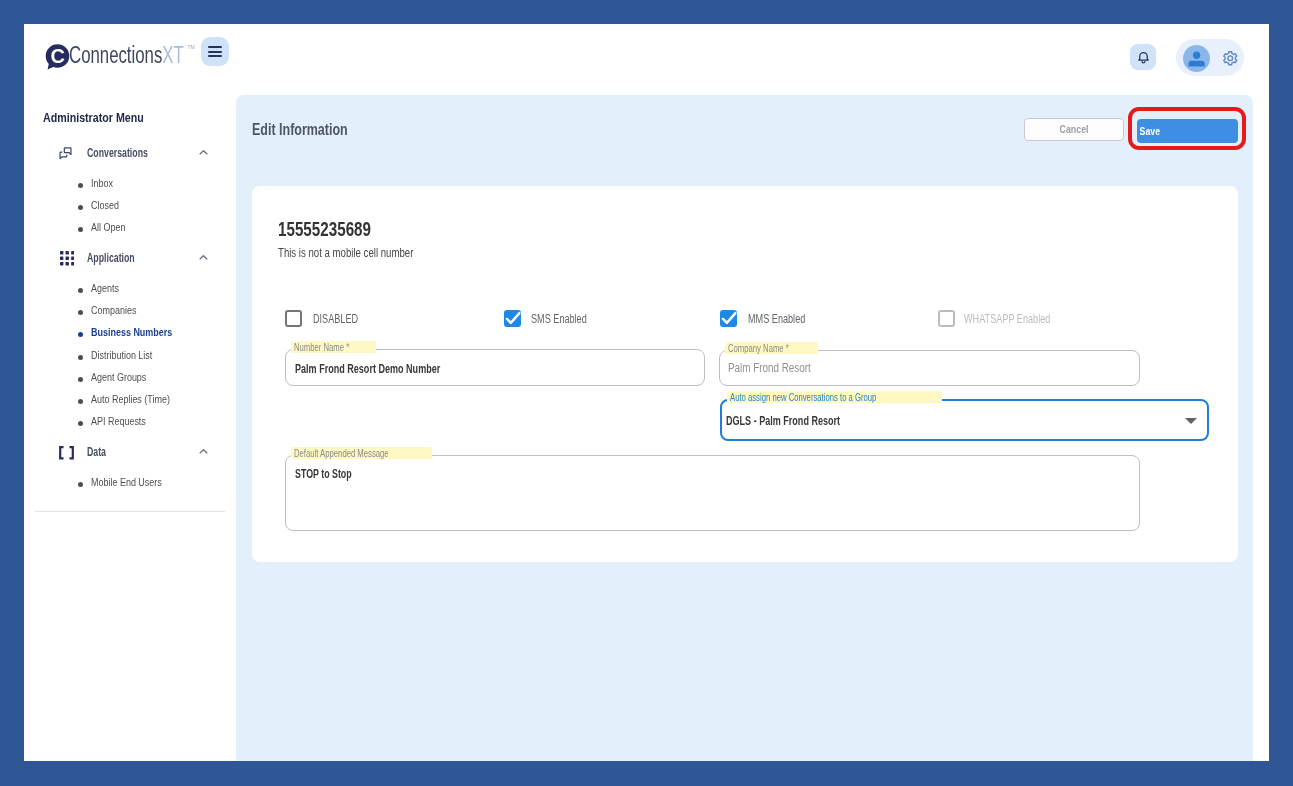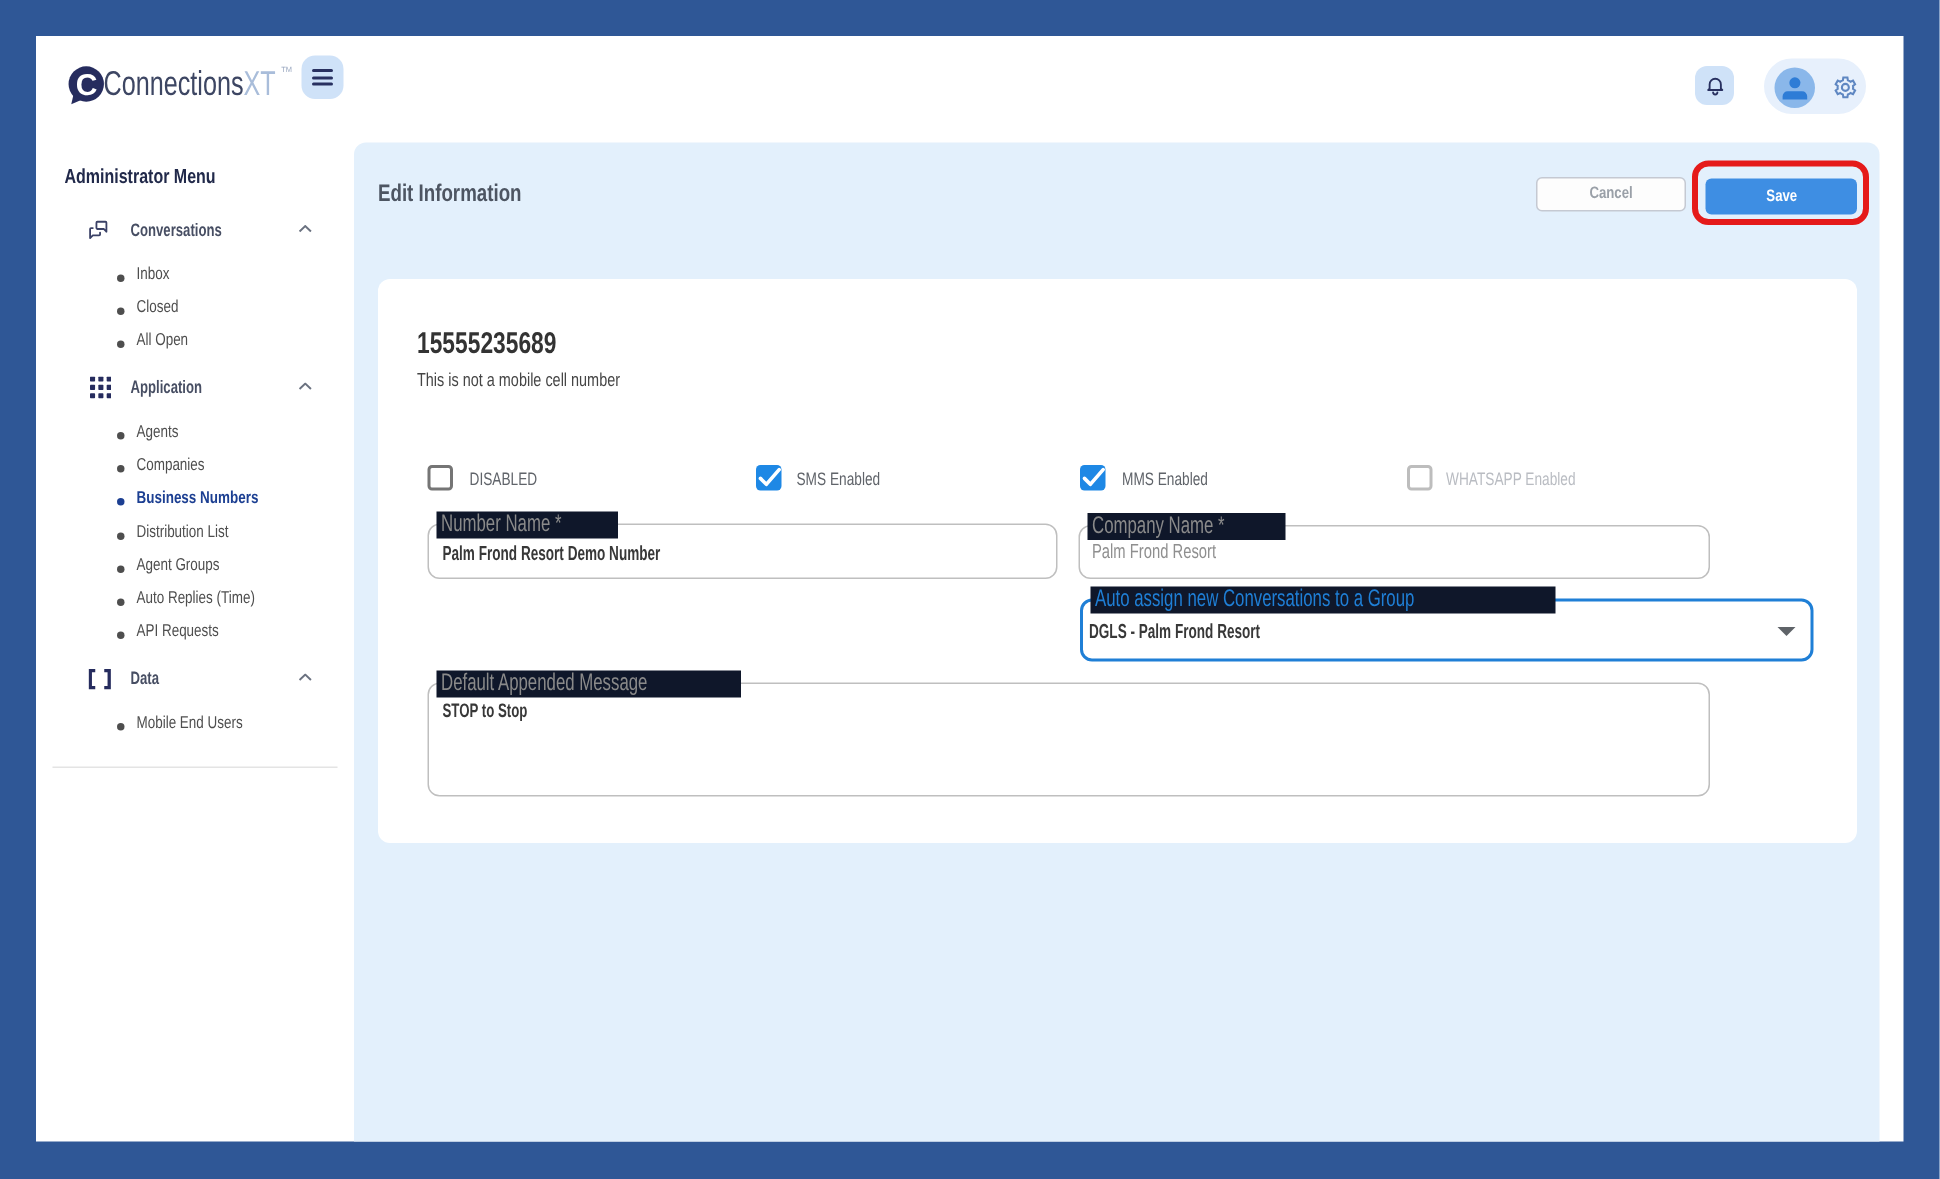--- a/index.html
+++ b/index.html
@@ -29,38 +29,38 @@
   .sub .dot { position:absolute; left:54px; top:3.5px; width:5px; height:5px; border-radius:50%; background:#4e4e4e; }
   .sub .txt { position:absolute; left:67px; top:-2px; white-space:nowrap; transform-origin:0 50%; transform:scaleX(0.78); }
   .sub.active .dot { background:#1c3f92; }
   .sub.active .txt { color:#1c3f92; font-weight:bold; }
   .divider { left:11px; top:487px; width:190px; height:1px; background:#e4e4e4; }
 
   
   .panel { left:212px; top:71px; width:1017px; height:666px; background:#e3f0fc; border-radius:8px 8px 0 0; }
   .edit-title { left:227.5px; top:97px; font-size:16px; font-weight:bold; color:#4d5562; transform:scaleX(0.78); }
   .btn-cancel { left:1000px; top:93.5px; width:100px; height:23.5px; background:#fdfdfd; border:1px solid #c5c9d2; border-radius:4px; color:#9aa0a8; font-size:11px; font-weight:bold; text-align:center; line-height:21.5px; }
-  .btn-save { left:1113px; top:94.5px; width:101px; height:24.5px; background:#3e8ee3; border-radius:4px; color:#ffffff; font-size:11px; font-weight:bold; text-align:center; line-height:24px; }
+  .btn-save { left:1113px; top:94.5px; width:101px; height:24.5px; background:#3e8ee3; border-radius:4px; color:#ffffff; font-size:11px; font-weight:bold; text-align:left; line-height:24px; }
   .btn-cancel span, .btn-save span { display:inline-block; transform:scaleX(0.8); transform-origin:50% 50%; }
   .red-annot { left:1104px; top:83px; width:118px; height:43px; border:4.5px solid #e51a1a; border-radius:11px; }
 
   .card { left:228px; top:162px; width:986px; height:376px; background:#ffffff; border-radius:8px; }
   .card-title { left:253.5px; top:194px; font-size:20px; font-weight:bold; color:#333333; transform:scaleX(0.76); }
   .card-sub { left:253.5px; top:221.5px; font-size:12.5px; color:#454545; transform:scaleX(0.77); }
 
   .cb { top:286px; width:17px; height:17px; border-radius:3px; }
   .cb.un { border:2px solid #757575; background:#fff; }
   .cb.un.light { border-color:#bdbdbd; }
   .cb.ck { background:#1e88e5; }
   .cb-label { top:288px; font-size:12px; color:#60646a; transform:scaleX(0.76); }
   .cb-label.light { color:#b9bcc2; }
 
   .fld { border:1px solid #bfbfbf; border-radius:8px; background:#fff; }
   .fld.focus { border:2px solid #1f7fd6; }
-  .flbl { position:absolute; top:-9px; left:5px; background:#0f172a; padding:0 3px; font-size:16px; color:#8a8a8a; white-space:nowrap;text-align:center; }
+  .flbl { position:absolute; top:-9px; left:5px; background:#fef9c3; padding:0 3px; font-size:11px; color:#8a8a8a; white-space:nowrap;text-align:center; }
   .flbl i { font-style:normal; display:inline-block; transform:scaleX(0.70); transform-origin:0 50%; white-space:nowrap; }
   .flbl.blue { color:#1f7fd6; }
   .fval { position:absolute; left:11px; font-size:13.5px; font-weight:bold; color:#383838; white-space:nowrap; transform:scaleX(0.67); transform-origin:0 50%; }
   .fval.gray { font-weight:normal; color:#8f8f8f; transform:scaleX(0.73); left:8px; }
   .caret { position:absolute; width:0; height:0; border-left:6.8px solid transparent; border-right:6.8px solid transparent; border-top:6.8px solid #5f6368; }
 </style>
 </head>
 <body>
 <div class="page">
 

